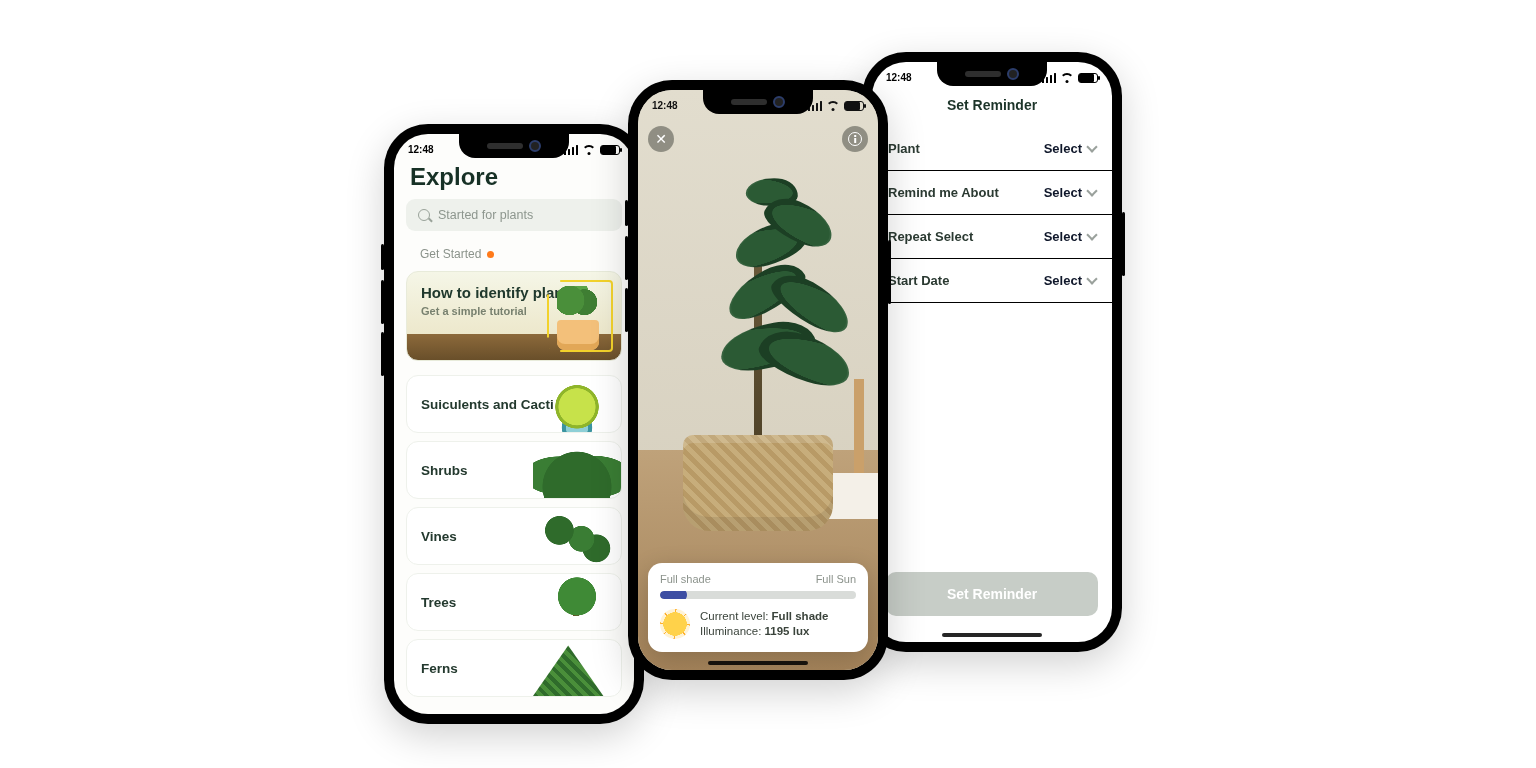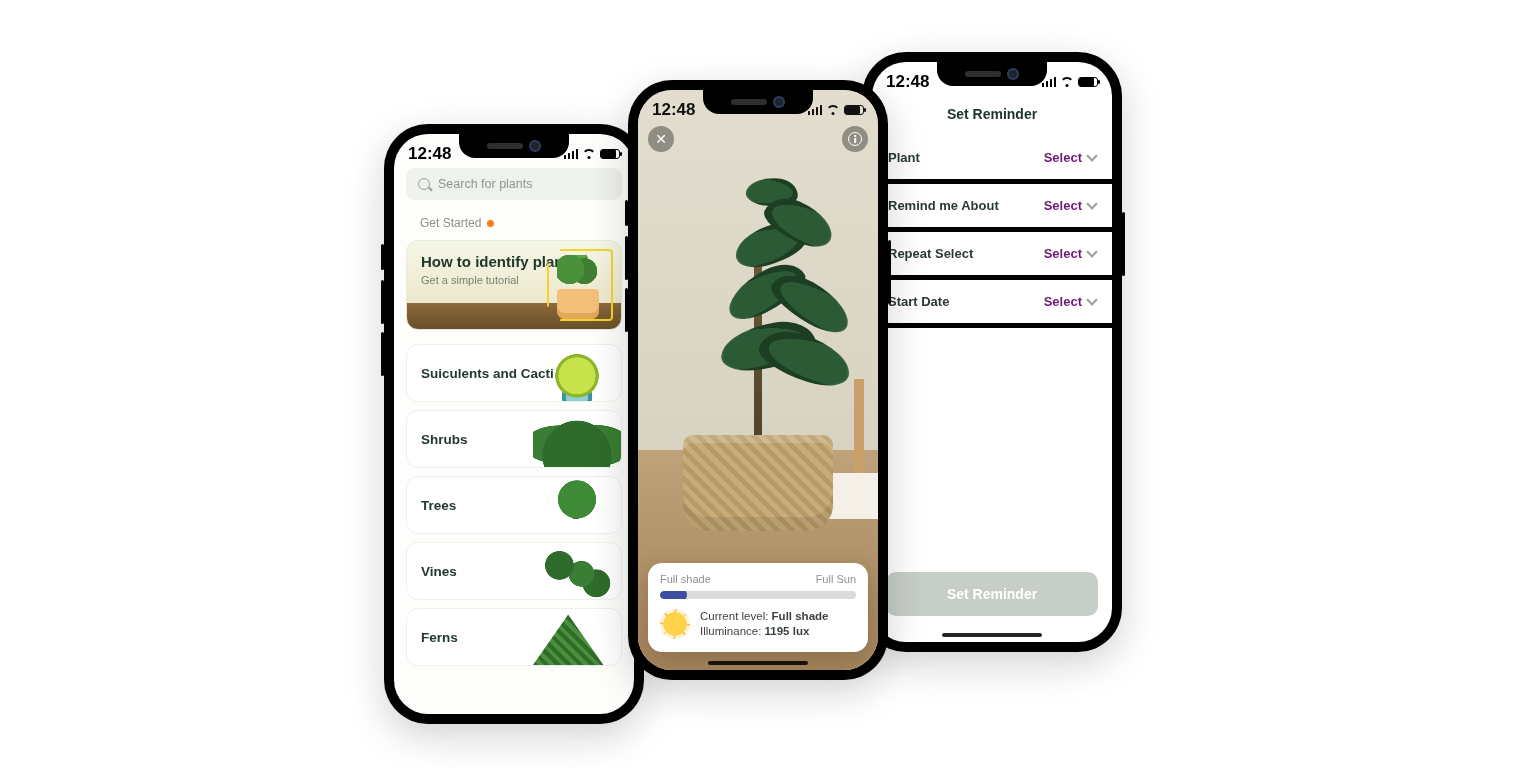--- a/index.html
+++ b/index.html
@@ -32,21 +32,21 @@
     border-bottom-left-radius: 16px;
     border-bottom-right-radius: 16px;
     z-index: 50;
     display:flex; align-items:center; justify-content:center; gap:6px;
   }
   .notch::before { content:""; width:36px; height:6px; background:#2e2e2e; border-radius:3px; }
   .notch::after  { content:""; width:8px; height:8px; background:#222; border:2px solid #2c3d6b; border-radius:50%; }
 
   .statusbar {
     display:flex; justify-content:space-between; align-items:center;
-    padding: 10px 14px 4px; font-size: 17px; font-weight: 700;
+    padding: 10px 14px 4px; font-size: 10px; font-weight: 700;
     position: relative; z-index: 40;
   }
   .st-icons { display:flex; gap:4px; align-items:center; }
 
   
   .sig { display:inline-flex; gap:1.5px; align-items:flex-end; }
   .sig i { display:block; width:2.5px; background:currentColor; border-radius:0.5px; }
   .sig i:nth-child(1){height:4px} .sig i:nth-child(2){height:6px} .sig i:nth-child(3){height:8px} .sig i:nth-child(4){height:10px}
   .wifi { width:14px; height:10px; position:relative; }
   .wifi::before { content:""; position:absolute; inset:0; border:2px solid currentColor; border-bottom:none; border-left-color:transparent; border-right-color:transparent; border-radius:14px 14px 0 0; }
@@ -56,37 +56,37 @@
   .batt i { display:block; height:100%; width:85%; background:currentColor; border-radius:1px; }
 
   .side-btn { position:absolute; background:#000; border-radius:2px; }
 
   .home-indicator { position:absolute; bottom:5px; left:50%; transform:translateX(-50%); width:100px; height:4px; background:#000; border-radius:2px; opacity:.85; }
 
   
   #phone3 { top: 52px; left: 862px; height: 600px; }
   #phone3 .screen { background:#fff; }
   .p3-header { text-align:center; padding: 10px 0 14px; font-weight:700; font-size:14px; color:#1c3429; }
-  .p3-row { display:flex; justify-content:space-between; align-items:center; padding:14px 16px; border-bottom:5px solid #000000; font-size:13px; }
+  .p3-row { display:flex; justify-content:space-between; align-items:center; padding:14px 16px; border-bottom:1px solid #000000; font-size:13px; }
   .p3-row .lbl { color:#2b3a32; font-weight:600; }
-  .p3-row .sel { color:#701a75; font-weight:600; display:flex; align-items:center; gap:6px; }
+  .p3-row .sel { color:#0f172a; font-weight:600; display:flex; align-items:center; gap:6px; }
   .chev { width:8px; height:8px; border-right:2px solid #9aa19c; border-bottom:2px solid #9aa19c; transform:rotate(45deg); margin-top:-3px; }
   .p3-btn { position:absolute; left:14px; right:14px; bottom:26px; background:#c7cdc7; color:#fff; text-align:center; padding:14px 0; border-radius:10px; font-weight:700; font-size:14px; }
 
   
   #phone1 { top: 124px; left: 384px; height: 600px; }
   .p1-title { font-size:24px; font-weight:800; color:#173126; padding: 4px 16px 8px; }
   .p1-search { margin:0 12px 12px; background:#eef1ec; border-radius:9px; padding:9px 12px; display:flex; align-items:center; gap:8px; color:#8d968e; font-size:12.5px; }
   .mag { width:12px; height:12px; border:1.6px solid #9aa39a; border-radius:50%; position:relative; }
   .mag::after { content:""; position:absolute; width:5px; height:1.6px; background:#9aa39a; transform:rotate(45deg); right:-4px; bottom:-1px; }
   .sec-label { padding:4px 26px; font-size:12px; color:#8b938b; display:flex; align-items:center; gap:6px; }
   .dot-orange { width:7px; height:7px; background:#ff7a1a; border-radius:50%; }
   .p1-card { margin:6px 12px 14px; border:1px solid #e8ebda; border-radius:12px; height:90px; background:linear-gradient(180deg,#f5f6e7,#ede8cc 70%, #8d6a3b 70%, #694f2a); padding:12px 14px; position:relative; overflow:hidden; }
   .p1-card h3 { font-size:15px; font-weight:800; color:#20392d; line-height:1.15; }
-  .p1-card p  { font-size:11px; color:#78816f; margin-top:4px; }
+  .p1-card p  { font-size:11px; color:#78816f; margin-top:4px;font-weight:bold; }
   .p1-card .pot { position:absolute; right:14px; bottom:4px; width:58px; height:70px; }
   .pot .leaves { position:absolute; top:0; left:8px; width:42px; height:36px; background: radial-gradient(circle at 30% 40%, #4a8f3a 0 40%, transparent 41%), radial-gradient(circle at 65% 45%, #3f7e33 0 38%, transparent 39%), radial-gradient(circle at 48% 20%, #5aa447 0 32%, transparent 33%); }
   .pot .cup { position:absolute; bottom:6px; left:8px; width:42px; height:30px; background:#f3c07a; border-radius:4px 4px 8px 8px; box-shadow: inset 0 -6px 0 #e2a757; }
   .scan-frame { position:absolute; right:8px; top:8px; bottom:8px; width:66px; border:2px solid #f2d22b; border-radius:4px; clip-path: polygon(0 0,20% 0,20% 4%,4% 4%,4% 20%,0 20%, 0 80%,4% 80%,4% 96%,20% 96%,20% 100%,0 100%, 100% 100%,100% 80%,96% 80%,96% 96%,80% 96%,80% 100%,100% 100%, 100% 0,80% 0,80% 4%,96% 4%,96% 20%,100% 20%,100% 0);}
   .cat-row { margin:0 12px 8px; border:1px solid #eef1eb; border-radius:12px; height:58px; display:flex; align-items:center; padding:0 14px; font-size:13.5px; font-weight:700; color:#23392e; background:#fff; position:relative; overflow:hidden; }
   .cat-row .thumb { position:absolute; right:0; top:0; bottom:0; width:88px; }
   .th-cactus { background: radial-gradient(circle at 50% 55%, #c7e24a 0 34%, #8fb52a 35% 40%, transparent 41%), radial-gradient(circle at 50% 92%, #8ecfd6 0 16%, #3b94a0 17% 22%, transparent 23%); }
   .th-shrub  { background: radial-gradient(ellipse at 50% 80%, #2f6b2b 0 55%, transparent 56%), radial-gradient(ellipse at 30% 60%, #3a7d34 0 40%, transparent 41%), radial-gradient(ellipse at 70% 62%, #3a7d34 0 42%, transparent 43%); }
   .th-tree   { background: radial-gradient(circle at 50% 40%, #3f8a36 0 34%, transparent 35%), linear-gradient(#6d4a22,#6d4a22) 49% 60%/6px 22px no-repeat; }
   .th-vine   { background: radial-gradient(circle at 30% 40%, #2f6b2b 0 20%, transparent 21%), radial-gradient(circle at 55% 55%, #3a7d34 0 22%, transparent 23%), radial-gradient(circle at 72% 72%, #2f6b2b 0 18%, transparent 19%); }
@@ -228,24 +228,25 @@
               <i></i>
               <i></i>
             </span>
           <span class="wifi"></span>
           <span class="batt">
               <i></i>
             </span>
         </span>
       </div>
 
+      <div class="p1-title">Explore</div>
 
       <div class="p1-search">
         <span class="mag"></span>
-        <span>Search for plants</span>
+        <span>Started for plants</span>
       </div>
 
       <div class="sec-label">
         <span>Get Started</span>
         <span class="dot-orange"></span>
       </div>
 
       <div class="p1-card">
         <h3>How to identify plants?</h3>
         <p>Get a simple tutorial</p>
@@ -259,26 +260,26 @@
 
       <div class="cat-row">
         <span>Suiculents and Cacti</span>
         <span class="thumb th-cactus"></span>
       </div>
       <div class="cat-row">
         <span>Shrubs</span>
         <span class="thumb th-shrub"></span>
       </div>
       <div class="cat-row">
+        <span>Vines</span>
+        <span class="thumb th-vine"></span>
+      </div>
+      <div class="cat-row">
         <span>Trees</span>
         <span class="thumb th-tree"></span>
-      </div>
-      <div class="cat-row">
-        <span>Vines</span>
-        <span class="thumb th-vine"></span>
       </div>
       <div class="cat-row" style="margin-bottom:0;">
         <span>Ferns</span>
         <span class="thumb th-fern"></span>
       </div>
     </div>
   </div>
 
   <div class="phone" id="phone2">
     <span class="side-btn sb-l1"></span>

